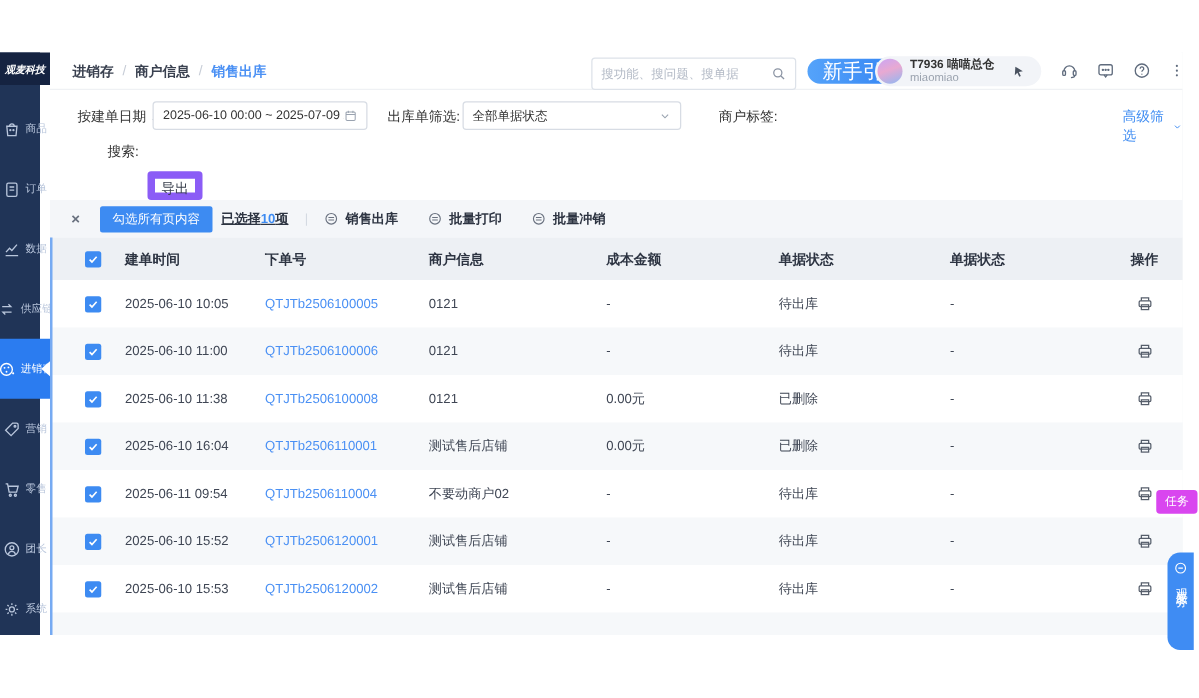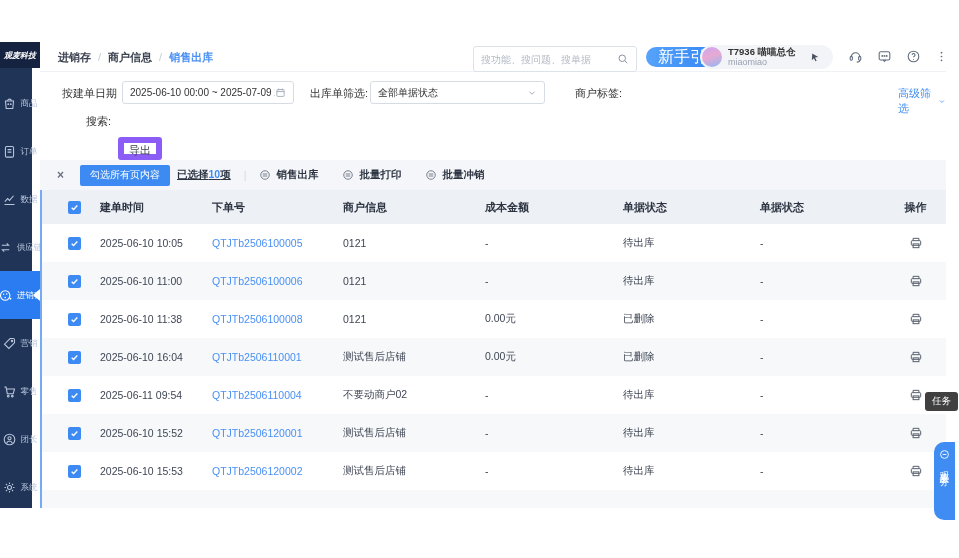--- a/index.html
+++ b/index.html
@@ -65,21 +65,21 @@
   .row { height:38px; font-size:10.5px; color:#3f4654; background:#fff; }
   .row:nth-child(even) { background:#f6f8fa; }
   .order-link { color:#4a90f4; cursor:pointer; }
   .ops-cell { display:flex; justify-content:center; }
   .printer-btn { color:#565e6b; cursor:pointer; display:flex; }
   .cb { width:13px; height:13px; background:#3d8bf2; border-radius:2px; display:flex; align-items:center; justify-content:center; cursor:pointer; }
   .bottom-strip { position:absolute; left:0; top:448px; width:906px; height:18px; background:#f6f8fa; }
   .accent-line { position:absolute; left:0; top:148px; width:2px; height:318px; background:#76aaf2; z-index:5; }
 
   
-  .task-tab { position:absolute; left:925px; top:392px; width:33px; height:19px; background:#404040; color:#fff; font-size:9.5px; border-radius:3px; display:flex; align-items:center; justify-content:center; cursor:pointer; z-index:10; }
+  .task-tab { position:absolute; left:925px; top:392px; width:33px; height:19px; background:#d946ef; color:#fff; font-size:9.5px; border-radius:3px; display:flex; align-items:center; justify-content:center; cursor:pointer; z-index:10; }
   .service-tab { position:absolute; left:934px; top:442px; width:21px; height:78px; background:#3f8cf3; color:#fff; border-radius:10px 0 0 10px; display:flex; flex-direction:column; align-items:center; padding-top:7px; gap:3px; cursor:pointer; z-index:10; }
   .service-text { writing-mode:vertical-lr; text-orientation:upright; font-size:9.5px; line-height:1; letter-spacing:2px; }
 </style>
 </head>
 <body>
 
 <div class="app">
 
   <div class="sidebar">
     <div class="logo">观麦科技</div>

